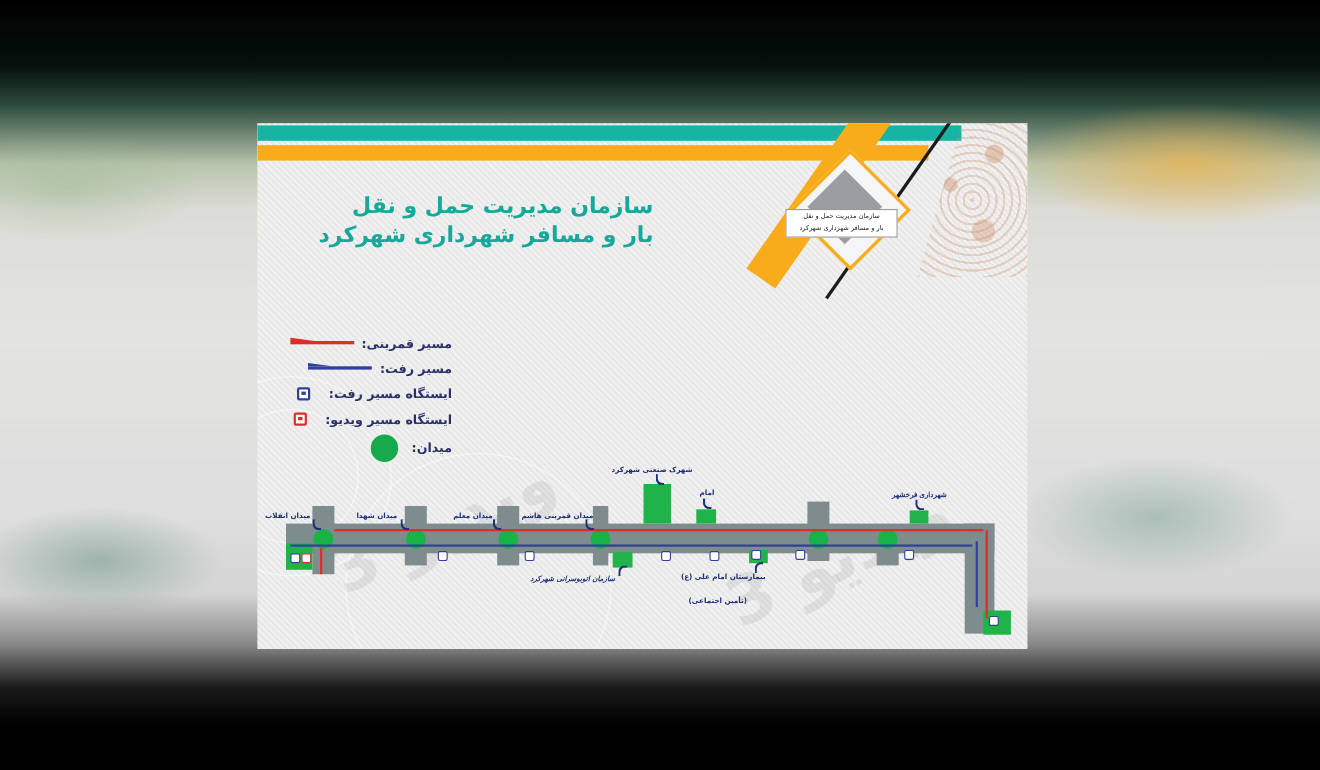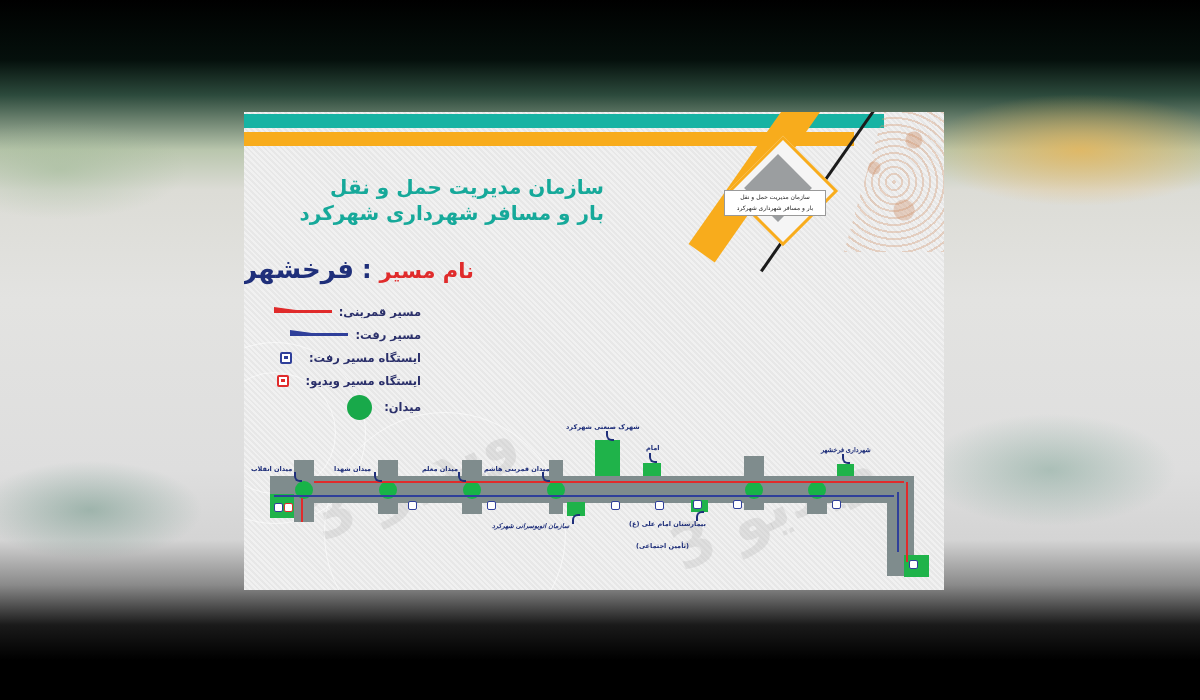--- a/index.html
+++ b/index.html
@@ -11,21 +11,21 @@
   .bg-blur {
     position: absolute; left: 0; top: 0; width: 1200px; height: 700px;
     background:
       radial-gradient(ellipse 160px 70px at 90px 510px, rgba(110,150,135,0.55), transparent 70%),
       radial-gradient(ellipse 180px 80px at 1050px 470px, rgba(120,160,145,0.5), transparent 70%),
       radial-gradient(ellipse 220px 80px at 1080px 150px, rgba(235,180,80,0.75), transparent 70%),
       radial-gradient(ellipse 180px 70px at 60px 170px, rgba(150,180,140,0.45), transparent 70%),
       linear-gradient(to bottom, #000 0px, #05100c 60px, #2c4a3c 95px, #b9c6ad 150px, #dcdcd6 190px, #e3e3e1 300px, #dedede 470px, #d4d4d4 540px, #8a8a8a 585px, #1a1a1a 625px, #000 660px);
   }
   .card {
-    position: absolute; left: 244px; top: 112px; width: 700px; height: 478px;
+    position: absolute; left: 234px; top: 112px; width: 700px; height: 478px;
     background:
       repeating-linear-gradient(45deg, rgba(255,255,255,0.25) 0 2px, rgba(0,0,0,0.02) 2px 4px),
       #ececec;
     overflow: hidden;
   }
   .band-teal { position: absolute; left: 0; top: 2px; width: 640px; height: 14px; background: #17b3a3; }
   .band-orange { position: absolute; left: 0; top: 20px; width: 610px; height: 14px; background: #f8ac1c; }
   .diag-orange {
     position: absolute; left: 565px; top: -40px; width: 32px; height: 210px;
     background: #f8ac1c; transform: rotate(35deg); transform-origin: top left;
@@ -143,23 +143,20 @@
   </div>
 
   <div class="org-title">
     <div>سازمان مدیریت حمل و نقل</div>
     <div>بار و مسافر شهرداری شهرکرد</div>
   </div>
 
   <div class="watermark" style="left:60px;top:330px;">3 ویدیو</div>
   <div class="watermark" style="left:420px;top:360px;">3 ویدیو</div>
 
-  <div class="route-name">
-    <span class="lbl">نام مسیر</span><span class="colon">:</span><span class="val">فرخشهر</span>
-  </div>
 
   <div class="legend">
     <div class="legend-row">
       <span>مسیر قمربنی</span>
       <span class="sep">:</span>
       <span class="key">
           <span class="arrow-line arrow-red"></span>
         </span>
     </div>
     <div class="legend-row">

